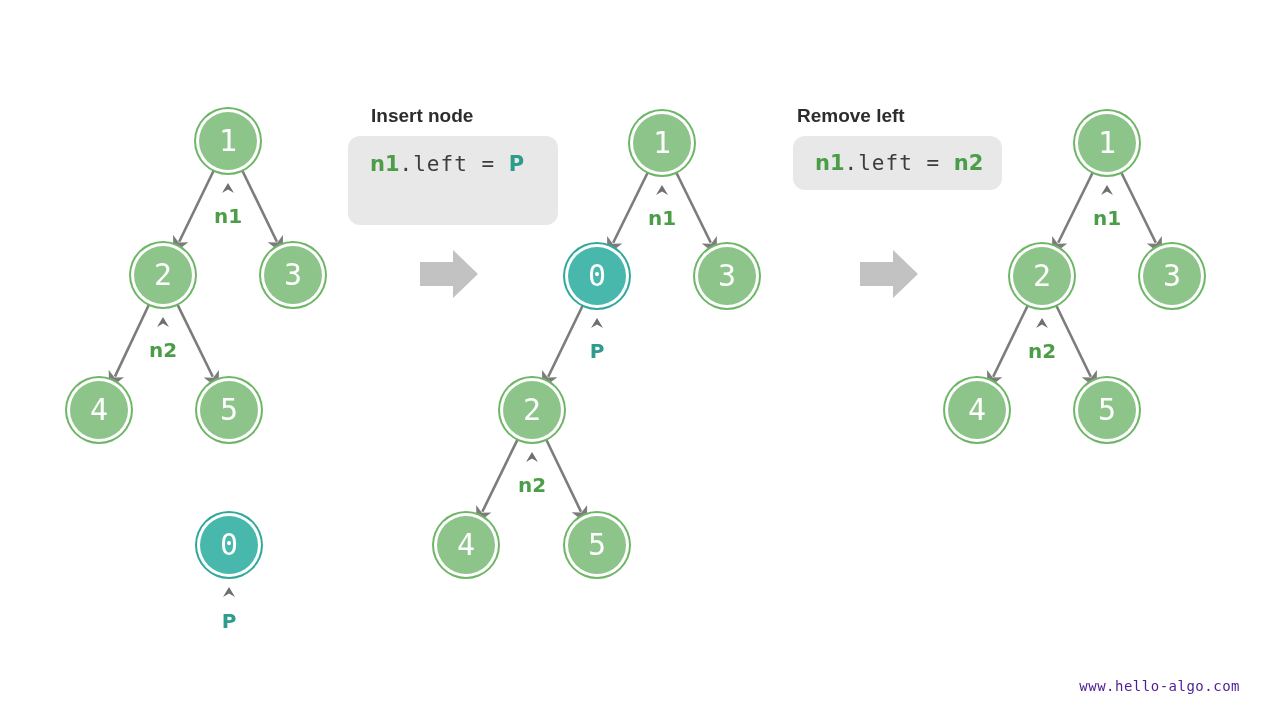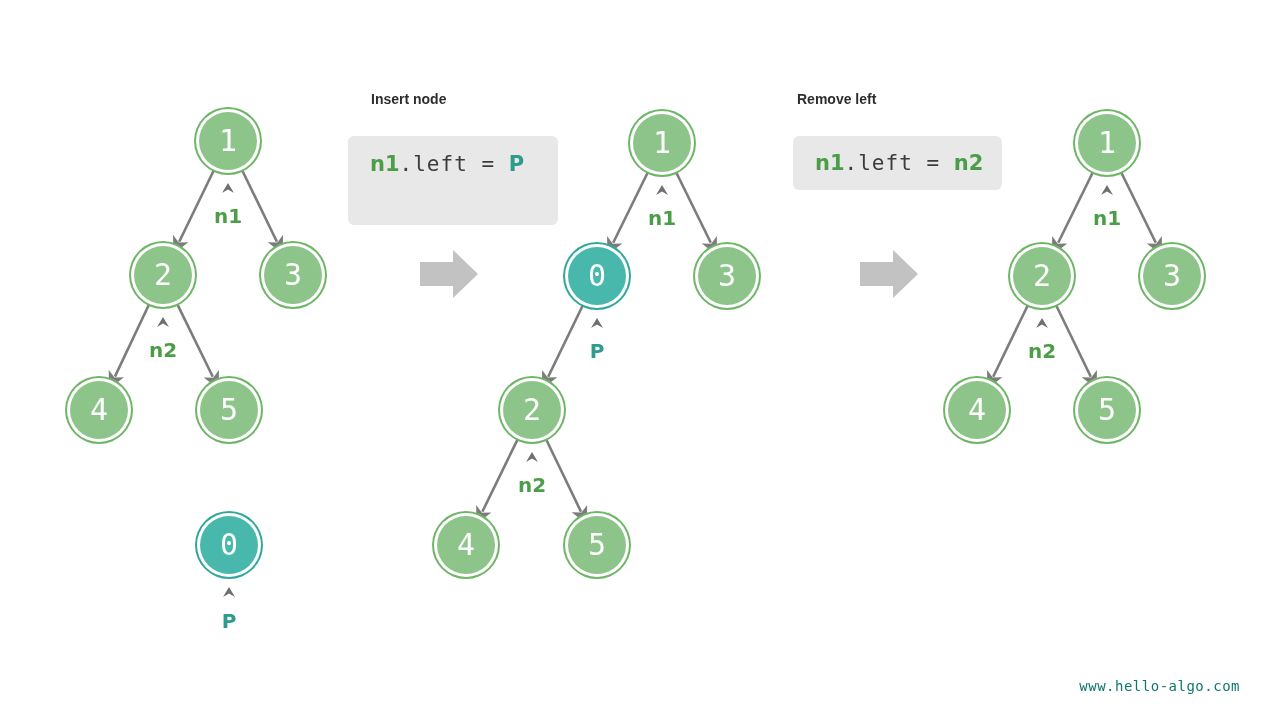--- a/index.html
+++ b/index.html
@@ -25,38 +25,38 @@
   .edge-label {
     position:absolute; transform:translate(-50%,-50%);
     font-family:"DejaVu Sans", "Liberation Sans", sans-serif;
     font-weight:bold; font-size:20px; line-height:1; white-space:nowrap;
   }
   .lbl-green { color:#4C9D47; }
   .lbl-teal  { color:#2E9B8F; }
 
   
   .section-title {
-    position:absolute; font-weight:bold; font-size:14px; color:#2D2D2D;
-    line-height:1.1; white-space:nowrap;
+    position:absolute; font-weight:bold; font-size:19px; color:#2D2D2D;
+    line-height:1.1; white-space:nowrap;margin-top:14px;
   }
 
   
   .code-box {
-    position:absolute; background:#E8E8E8; border-radius:6px;
+    position:absolute; background:#E8E8E8; border-radius:12px;
     white-space:nowrap; font-size:21px; line-height:33px;
   }
   .code-box .code-line { display:block; }
   .tok-plain { font-family:"DejaVu Sans Mono", monospace; color:#3C3C3C; letter-spacing:1px; }
   .tok-green { font-family:"DejaVu Sans", "Liberation Sans", sans-serif; font-weight:bold; color:#4C9D47; }
   .tok-teal  { font-family:"DejaVu Sans", "Liberation Sans", sans-serif; font-weight:bold; color:#2E9B8F; }
 
   .watermark {
     position:absolute; top:678px; right:40px;
     font-family:"DejaVu Sans Mono", monospace; font-size:14px;
-    letter-spacing:0.5px; color:#0f766e;
+    letter-spacing:0.5px; color:#4c1d95;
   }
 </style>
 </head>
 <body>
 
 <div class="canvas">
 
   <svg class="layer" viewBox="0 0 1280 720">
     <defs>
       <marker id="ah" viewBox="0 0 10 10" refX="2" refY="5" markerWidth="6.5" markerHeight="6.5" orient="auto">

